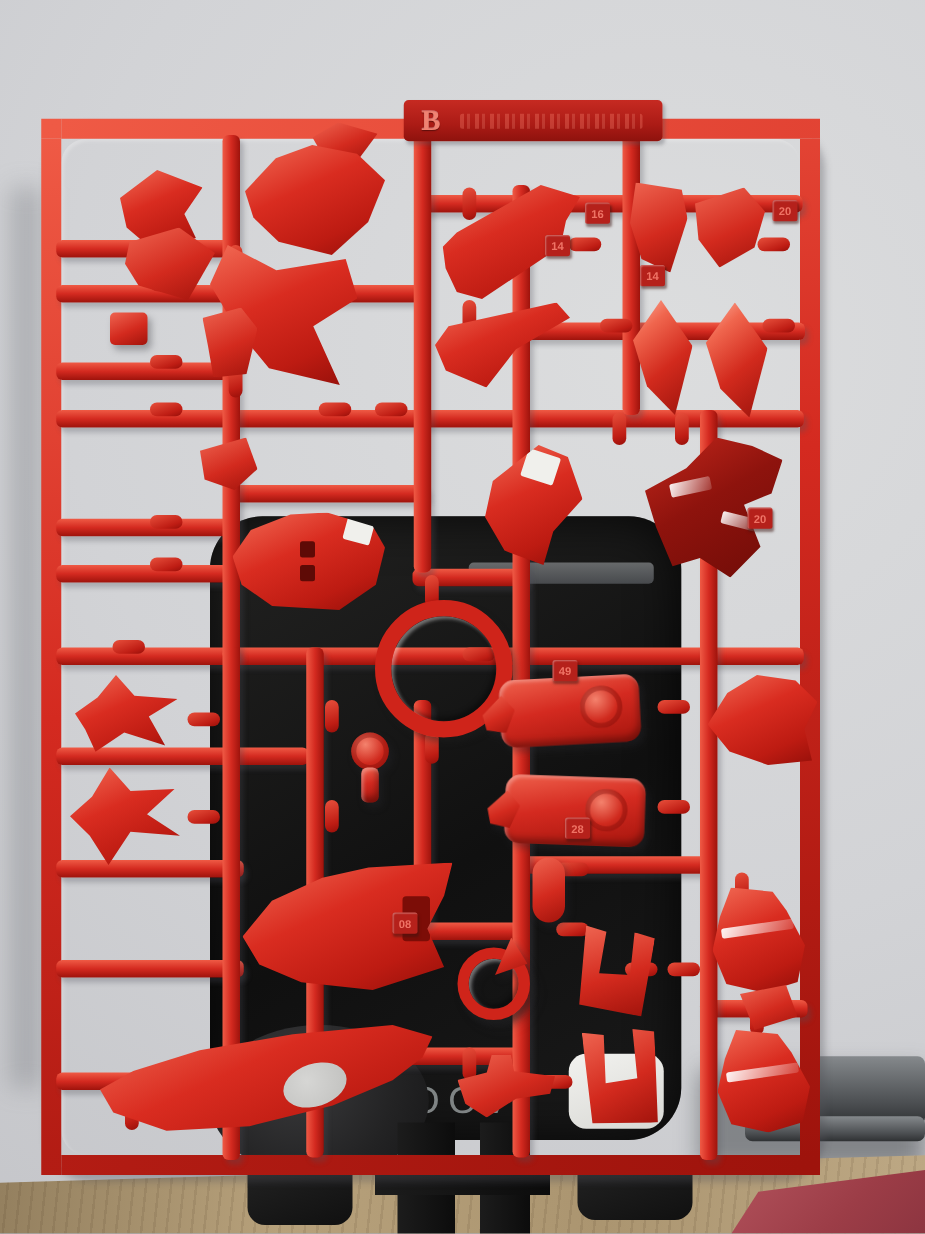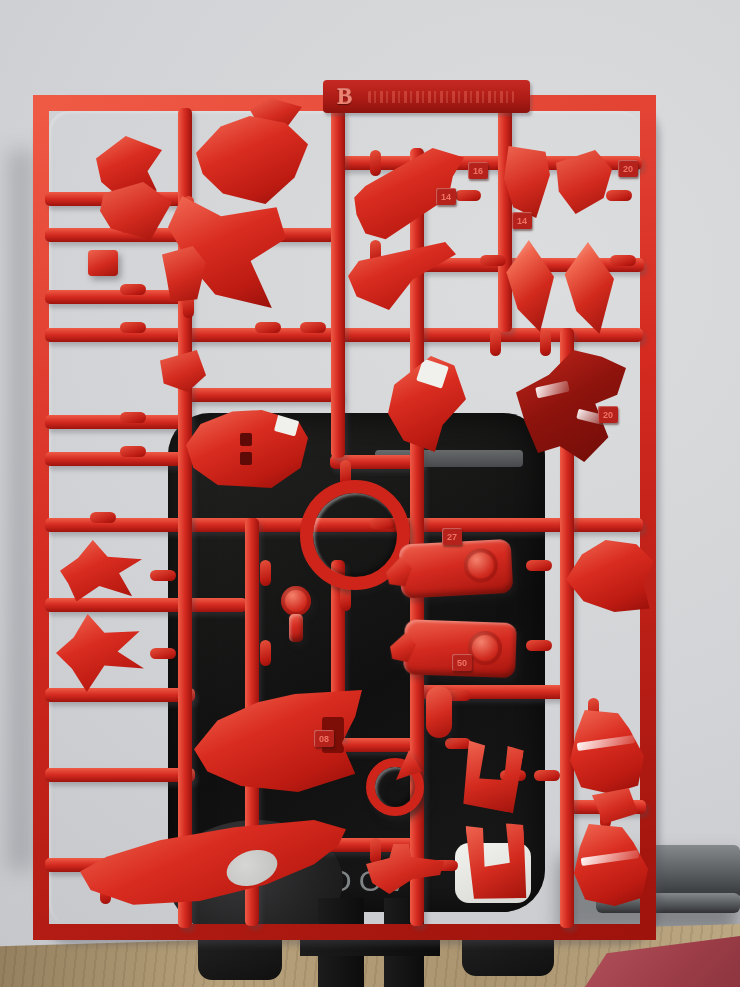--- a/index.html
+++ b/index.html
@@ -190,22 +190,22 @@
   <div class="part" style="left:80px;top:820px;width:266px;height:92px;clip-path:polygon(0 56%,10% 40%,30% 22%,58% 8%,88% 0,100% 10%,97% 28%,88% 48%,70% 70%,45% 88%,20% 92%,4% 76%);">
     <div class="hole" style="left:55%;top:34%;width:52px;height:34px;transform:rotate(-18deg);"></div>
   </div>
   <div class="part flat" style="left:366px;top:844px;width:78px;height:50px;clip-path:polygon(0 40%,30% 28%,35% 0,55% 0,58% 26%,100% 34%,95% 62%,60% 70%,30% 100%,8% 78%);"></div>
 
   <div class="ptag" style="left:618px;top:160px;">20</div>
   <div class="ptag" style="left:468px;top:162px;">16</div>
   <div class="ptag" style="left:436px;top:188px;">14</div>
   <div class="ptag" style="left:512px;top:212px;text-align:right;">14</div>
   <div class="ptag" style="left:598px;top:406px;">20</div>
-  <div class="ptag" style="left:442px;top:528px;">27</div>
-  <div class="ptag" style="left:452px;top:654px;">50</div>
+  <div class="ptag" style="left:442px;top:528px;">49</div>
+  <div class="ptag" style="left:452px;top:654px;">28</div>
   <div class="ptag" style="left:314px;top:730px;">08</div>
 
 <div class="stub v" style="left: 183px; top: 196px;"></div>
     <div class="stub v" style="left: 183px; top: 292px;"></div>
     <div class="stub h" style="left: 120px; top: 222px;"></div>
     <div class="stub h" style="left: 120px; top: 284px;"></div>
     <div class="stub h" style="left: 120px; top: 322px;"></div>
     <div class="stub h" style="left: 120px; top: 412px;"></div>
     <div class="stub h" style="left: 120px; top: 446px;"></div>
     <div class="stub h" style="left: 90px; top: 512px;"></div>

